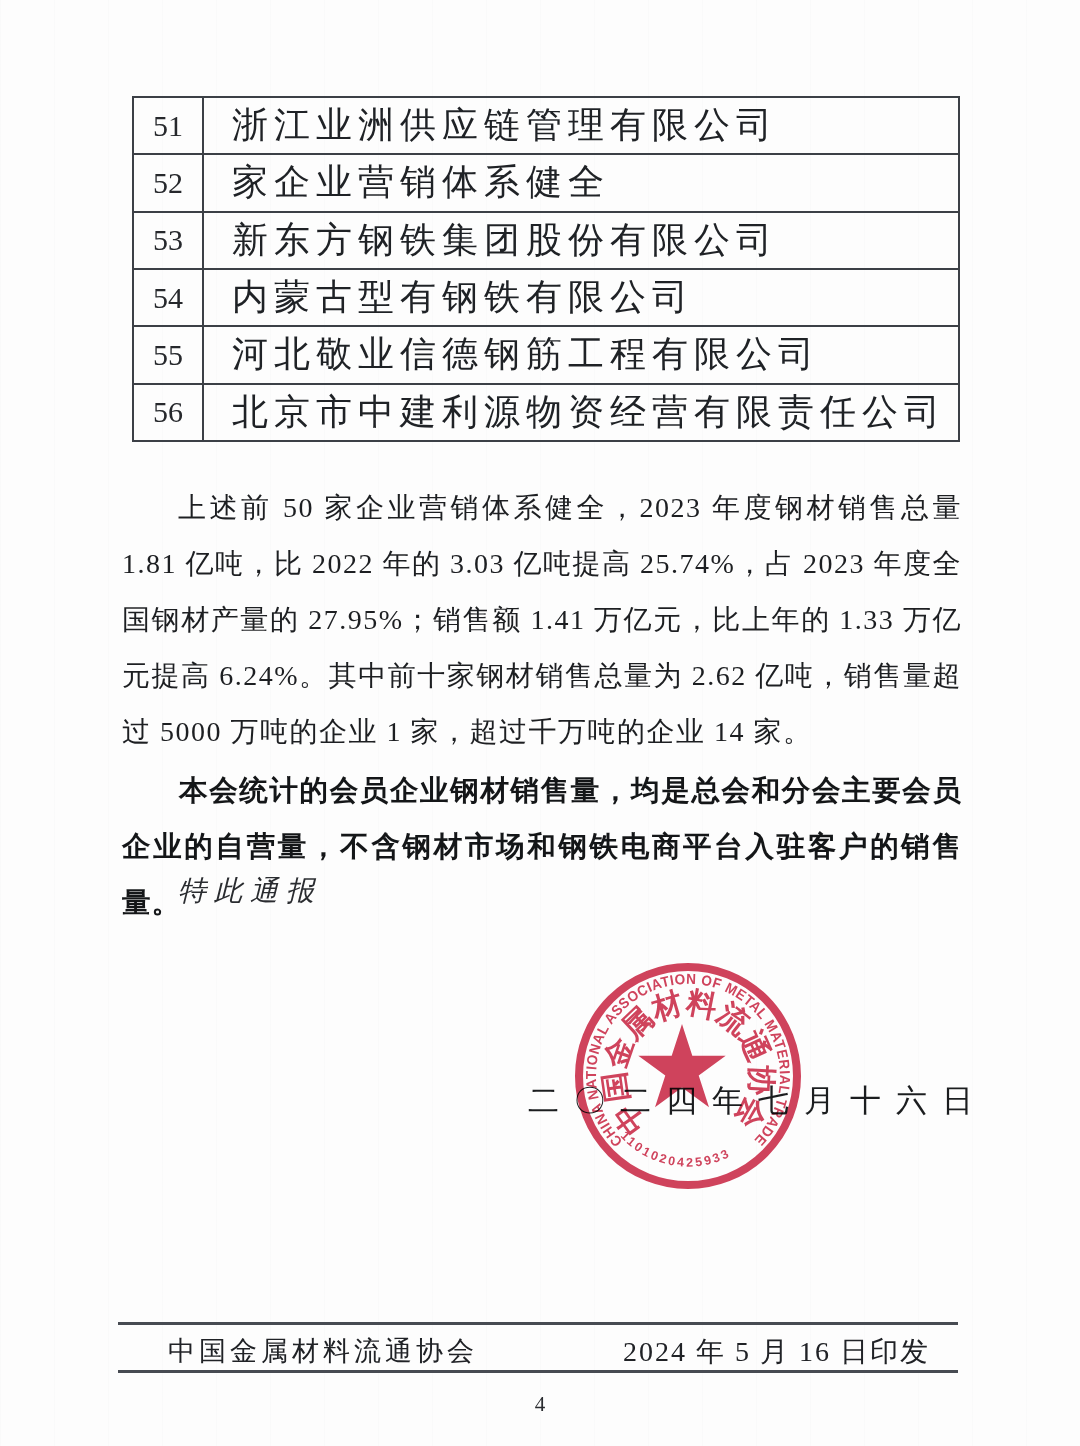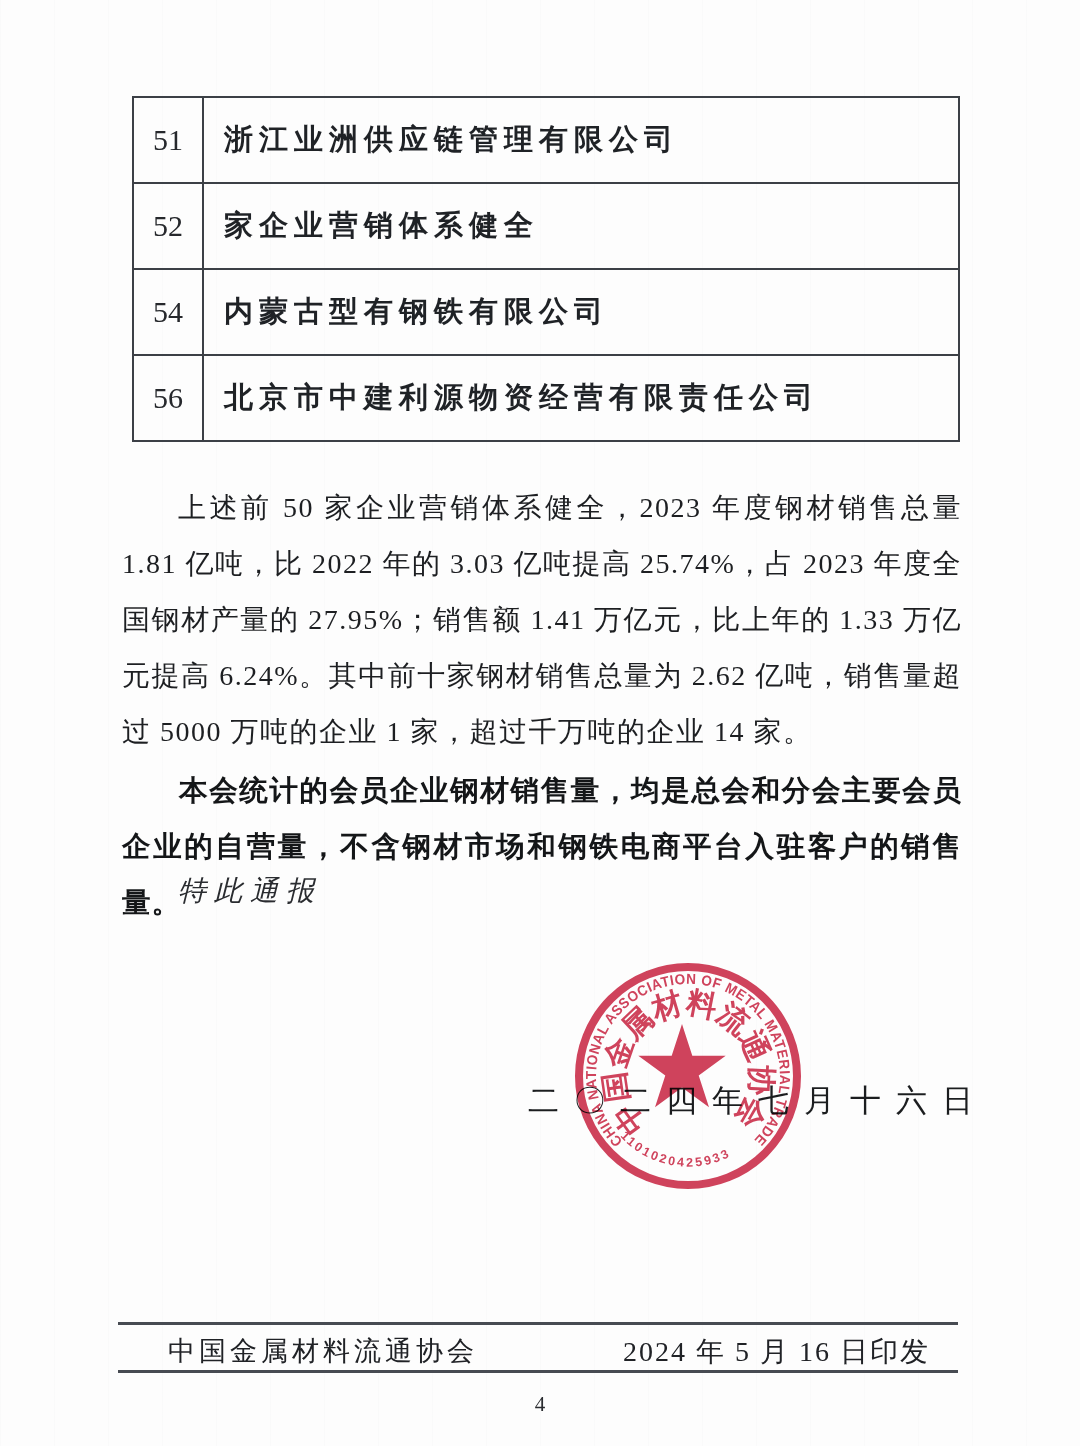--- a/index.html
+++ b/index.html
@@ -38,26 +38,25 @@
     align-self: stretch;
     display: flex;
     align-items: center;
     justify-content: center;
     border-right: 2px solid #3c4046;
     font-size: 30px;
     color: #26282c;
   }
   .company-cell {
     flex: 1;
-    padding-left: 20px;
-    font-size: 29px;
+    padding-left: 28px;
+    font-size: 36px;
     letter-spacing: 6px;
     color: #1f2226;
     white-space: nowrap;
-    font-weight: bold;
   }
 
   
   .para {
     position: absolute;
     left: 122px;
     width: 840px;
     font-size: 28px;
     line-height: 56px;
     text-align: justify;
@@ -147,22 +146,30 @@
   <div class="rank-table">
     <div class="rank-row">
       <div class="rank-cell">51</div>
       <div class="company-cell">浙江业洲供应链管理有限公司</div>
     </div>
     <div class="rank-row">
       <div class="rank-cell">52</div>
       <div class="company-cell">家企业营销体系健全</div>
     </div>
     <div class="rank-row">
+      <div class="rank-cell">53</div>
+      <div class="company-cell">新东方钢铁集团股份有限公司</div>
+    </div>
+    <div class="rank-row">
       <div class="rank-cell">54</div>
       <div class="company-cell">内蒙古型有钢铁有限公司</div>
+    </div>
+    <div class="rank-row">
+      <div class="rank-cell">55</div>
+      <div class="company-cell">河北敬业信德钢筋工程有限公司</div>
     </div>
     <div class="rank-row">
       <div class="rank-cell">56</div>
       <div class="company-cell">北京市中建利源物资经营有限责任公司</div>
     </div>
   </div>
 
   <div class="para para-1">上述前 50 家企业营销体系健全，2023 年度钢材销售总量 1.81 亿吨，比 2022 年的 3.03 亿吨提高 25.74%，占 2023 年度全国钢材产量的 27.95%；销售额 1.41 万亿元，比上年的 1.33 万亿元提高 6.24%。其中前十家钢材销售总量为 2.62 亿吨，销售量超过 5000 万吨的企业 1 家，超过千万吨的企业 14 家。</div>
   <div class="para para-2">本会统计的会员企业钢材销售量，均是总会和分会主要会员企业的自营量，不含钢材市场和钢铁电商平台入驻客户的销售量。</div>
   <div class="closing">特此通报</div>

